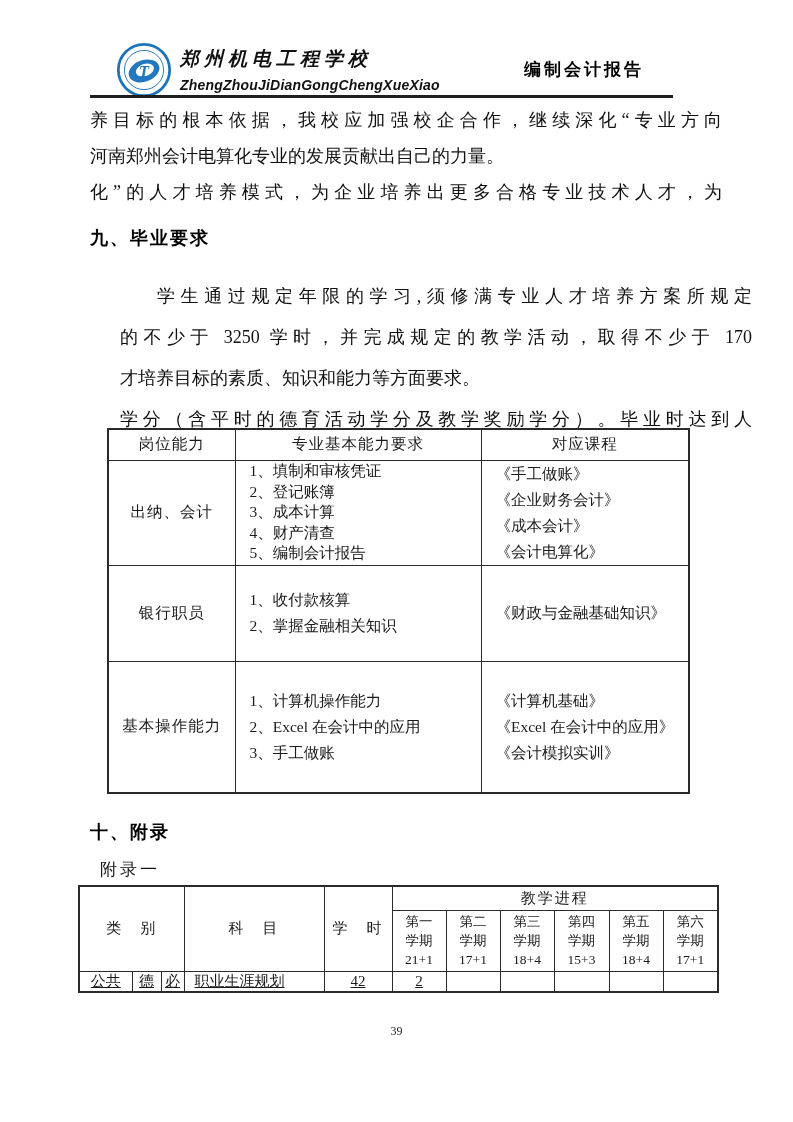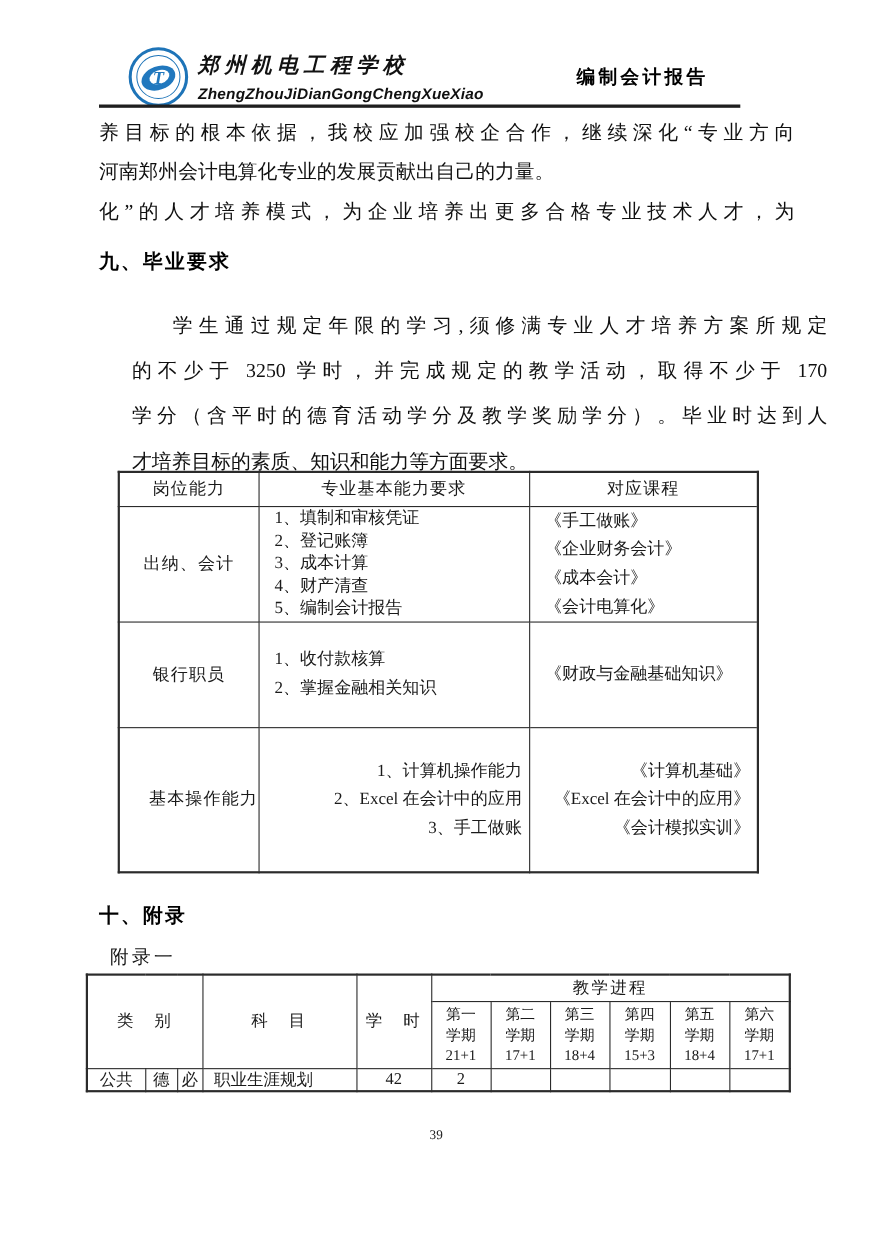--- a/index.html
+++ b/index.html
@@ -65,38 +65,38 @@
   
   table { border-collapse: collapse; table-layout: fixed; }
   .t1 {
     position: absolute; left: 107px; top: 428px; width: 581px;
     border: 2px solid #2b2b2b;
   }
   .t1 td { border: 1px solid #2b2b2b; font-size: 15.5px; vertical-align: middle; }
   .t1 .hrow td { height: 31px; text-align: center; letter-spacing: 1px; }
   .t1 .r1 td { height: 105px; }
   .t1 .r2 td { height: 96px; }
-  .t1 .r3 td { height: 132px; text-align: right; }
+  .t1 .r3 td { height: 132px; }
   .t1 .pos { text-align: center; letter-spacing: 1px; }
   .t1 .listcell { padding-left: 14px; padding-right: 6px; }
   .t1 .listcell div { line-height: 26px; white-space: nowrap; }
   .t1 .r1 .ab div { line-height: 20.5px; }
 
   
   .t2 {
     position: absolute; left: 78px; top: 885px; width: 639px;
     border: 2px solid #2b2b2b;
   }
   .t2 td {
     border: 1px solid #2b2b2b; font-size: 15px;
     text-align: center; vertical-align: middle; overflow: hidden;
   }
   .t2 .hr1 td { height: 24px; letter-spacing: 2px; }
   .t2 .hr2 td { height: 61px; }
-  .t2 .dr td { height: 18px; }
+  .t2 .dr td { height: 18px; text-decoration: underline; }
   .t2 .semcell div { font-size: 13.5px; line-height: 19px; white-space: nowrap; }
   .t2 .subj { text-align: left; padding-left: 10px; white-space: nowrap; }
 
   
   .page-number {
     position: absolute; left: 0; top: 1024px; width: 100%;
     text-align: center; font-size: 12px; color: #222;
   }
 </style>
 </head>
@@ -123,22 +123,22 @@
   <div class="textcol intro">
     <div class="bodyline">养目标的根本依据，我校应加强校企合作，继续深化“专业方向</div>
     <div class="bodyline lastline">河南郑州会计电算化专业的发展贡献出自己的力量。</div>
     <div class="bodyline">化”的人才培养模式，为企业培养出更多合格专业技术人才，为</div>
   </div>
 
   <div class="sec-heading h9">九、毕业要求</div>
   <div class="textcol s9para">
     <div class="bodyline first">学生通过规定年限的学习,须修满专业人才培养方案所规定</div>
     <div class="bodyline">的不少于 3250 学时，并完成规定的教学活动，取得不少于 170</div>
+    <div class="bodyline lastline">才培养目标的素质、知识和能力等方面要求。</div>
     <div class="bodyline">学分（含平时的德育活动学分及教学奖励学分）。毕业时达到人</div>
-    <div class="bodyline lastline">才培养目标的素质、知识和能力等方面要求。</div>
   </div>
 
   <table class="t1">
     <colgroup>
         <col style="width:127px">
         <col style="width:246px">
         <col style="width:208px">
       </colgroup>
     <tbody>
       <tr class="hrow">

